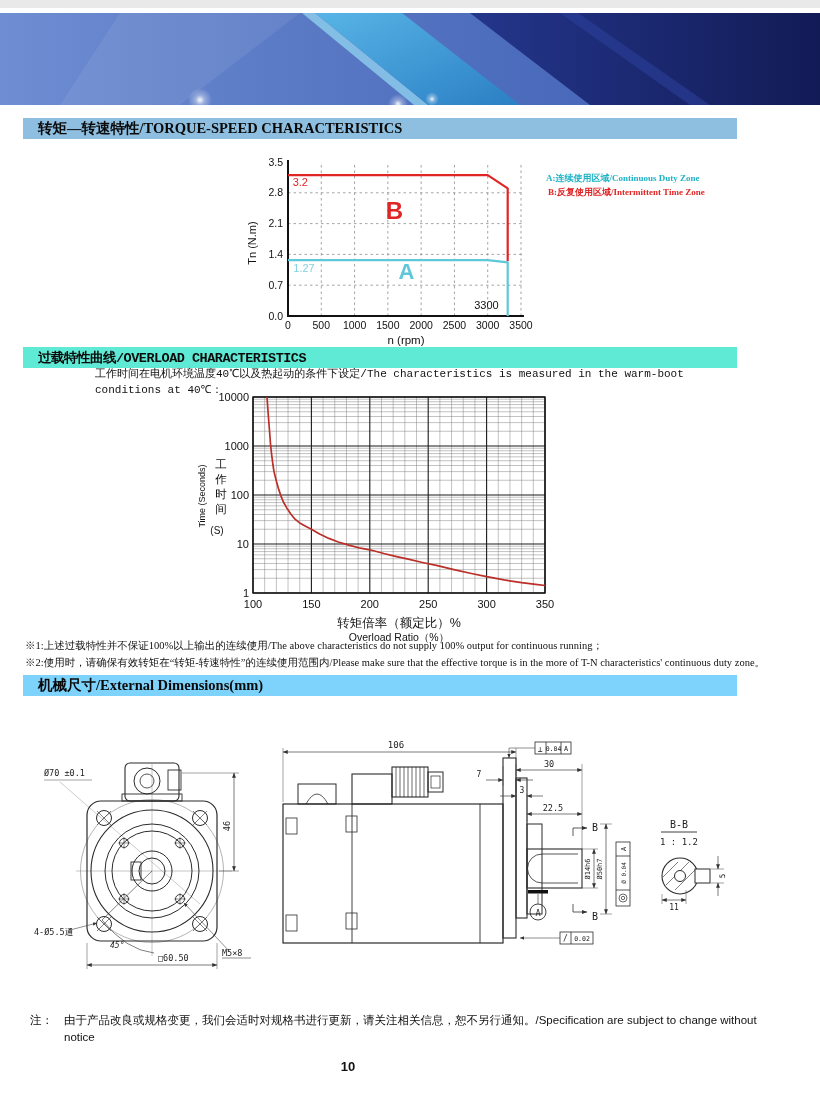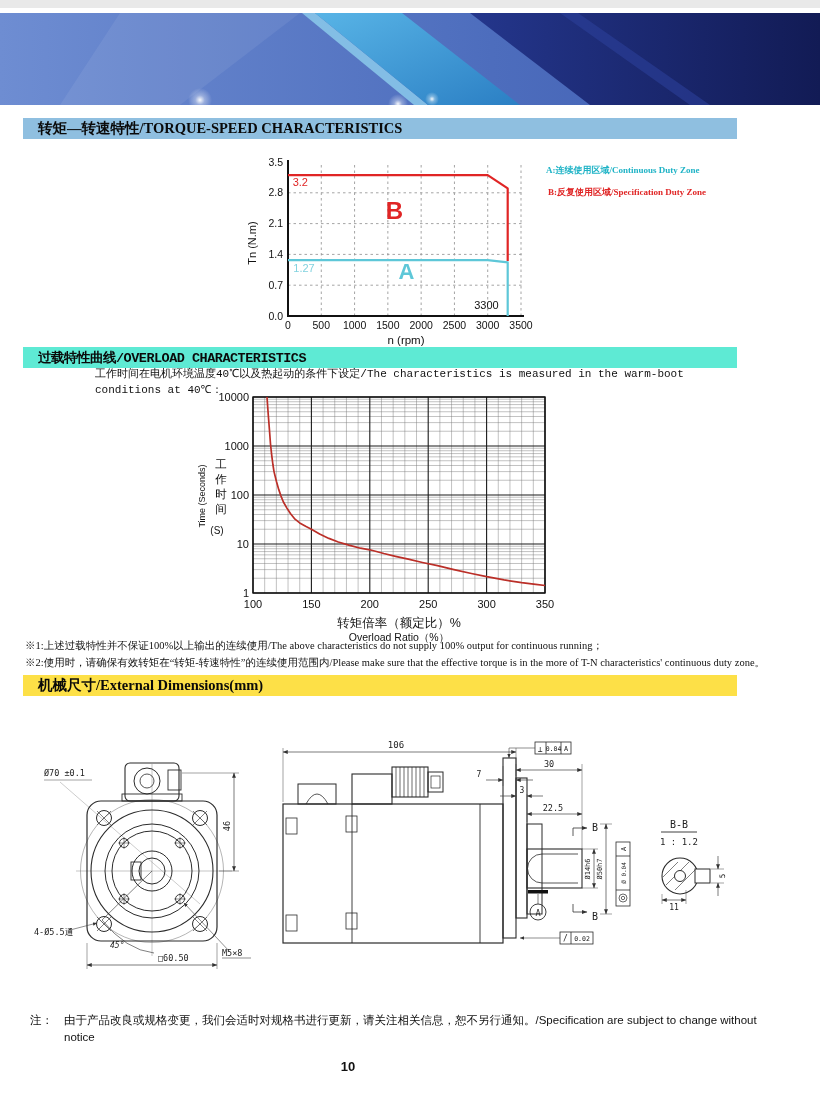--- a/index.html
+++ b/index.html
@@ -97,22 +97,22 @@
       <text x="40" y="17.5" fill="#111" font-size="10.5" text-anchor="end">3.5</text>
       <text x="13" y="95" fill="#111" font-size="11" text-anchor="middle" transform="rotate(-90 13 95)">Tn (N.m)</text>
       <text x="163" y="196" fill="#111" font-size="11.5" text-anchor="middle">n (rpm)</text>
       <text x="49.66" y="38.19999999999999" fill="#e02525" font-size="11" text-anchor="start" font-weight="normal">3.2</text>
       <text x="50.325714285714284" y="124" fill="#82d2df" font-size="11" text-anchor="start" font-weight="normal">1.27</text>
       <text x="151.5142857142857" y="71.19999999999999" fill="#e02525" font-size="24" text-anchor="middle" font-weight="bold">B</text>
       <text x="163.49714285714288" y="130.6" fill="#5ec7d8" font-size="22" text-anchor="middle" font-weight="bold">A</text>
       <text x="243.38285714285715" y="160.52" fill="#111111" font-size="11" text-anchor="middle" font-weight="normal">3300</text>
     </svg>
 
-  <div class="legend-item" style="left: 546px; top: 156px; color: rgb(31, 179, 198);">A:连续使用区域/Continuous Duty Zone</div>
-  <div class="legend-item" style="left: 548px; top: 178px; color: rgb(224, 37, 37);">B:反复使用区域/Specification Duty Zone</div>
+  <div class="legend-item" style="left: 546px; top: 164px; color: rgb(31, 179, 198);">A:连续使用区域/Continuous Duty Zone</div>
+  <div class="legend-item" style="left: 548px; top: 178px; color: rgb(224, 37, 37);">B:反复使用区域/Intermittent Time Zone</div>
 
   <div class="secbar mono" style="top: 339px; background: #5eead4;">
     <span>过载特性曲线/OVERLOAD CHARACTERISTICS</span>
   </div>
   <div class="subtitle">工作时间在电机环境温度40℃以及热起动的条件下设定/The characteristics is measured in the warm-boot conditions at 40℃：</div>
 
   <svg id="chart2" class="abs" style="left:195px;top:376px;" width="410" height="262">
       <line x1="69.68" y1="13" x2="69.68" y2="209" stroke="#777" stroke-width="0.45"></line>
       <line x1="81.36" y1="13" x2="81.36" y2="209" stroke="#777" stroke-width="0.45"></line>
       <line x1="93.03999999999999" y1="13" x2="93.03999999999999" y2="209" stroke="#777" stroke-width="0.45"></line>
@@ -197,21 +197,21 @@
       <text x="22" y="150" fill="#111" font-size="10" text-anchor="middle">(S)</text>
       <text x="204" y="243" fill="#111" font-size="12.5" text-anchor="middle">转矩倍率（额定比）%</text>
       <text x="204" y="257" fill="#111" font-size="10.5" text-anchor="middle" font-family="&quot;Liberation Serif&quot;,serif">Overload Ratio（%）</text>
     </svg>
 
   <div class="notes">
     <div>※1:上述过载特性并不保证100%以上输出的连续使用/The above characteristics do not supply 100% output for continuous running；</div>
     <div>※2:使用时，请确保有效转矩在“转矩-转速特性”的连续使用范围内/Please make sure that the effective torque is in the more of T-N characteristics' continuous duty zone。</div>
   </div>
 
-  <div class="secbar" style="top: 667px; background: #fde047;">
+  <div class="secbar" style="top: 667px; background: #7dd3fc;">
     <span>机械尺寸/External Dimensions(mm)</span>
   </div>
 
   <svg id="drawings" class="abs" style="left:30px;top:698px;" width="760" height="300" viewBox="0 0 760 300">
     <defs>
       <marker id="ar" viewBox="0 0 8 8" refX="7.2" refY="4" markerWidth="7.5" markerHeight="7.5" orient="auto-start-reverse">
         <path d="M0,1 L7.5,4 L0,7 z" fill="#333"></path>
       </marker>
     </defs>
 

